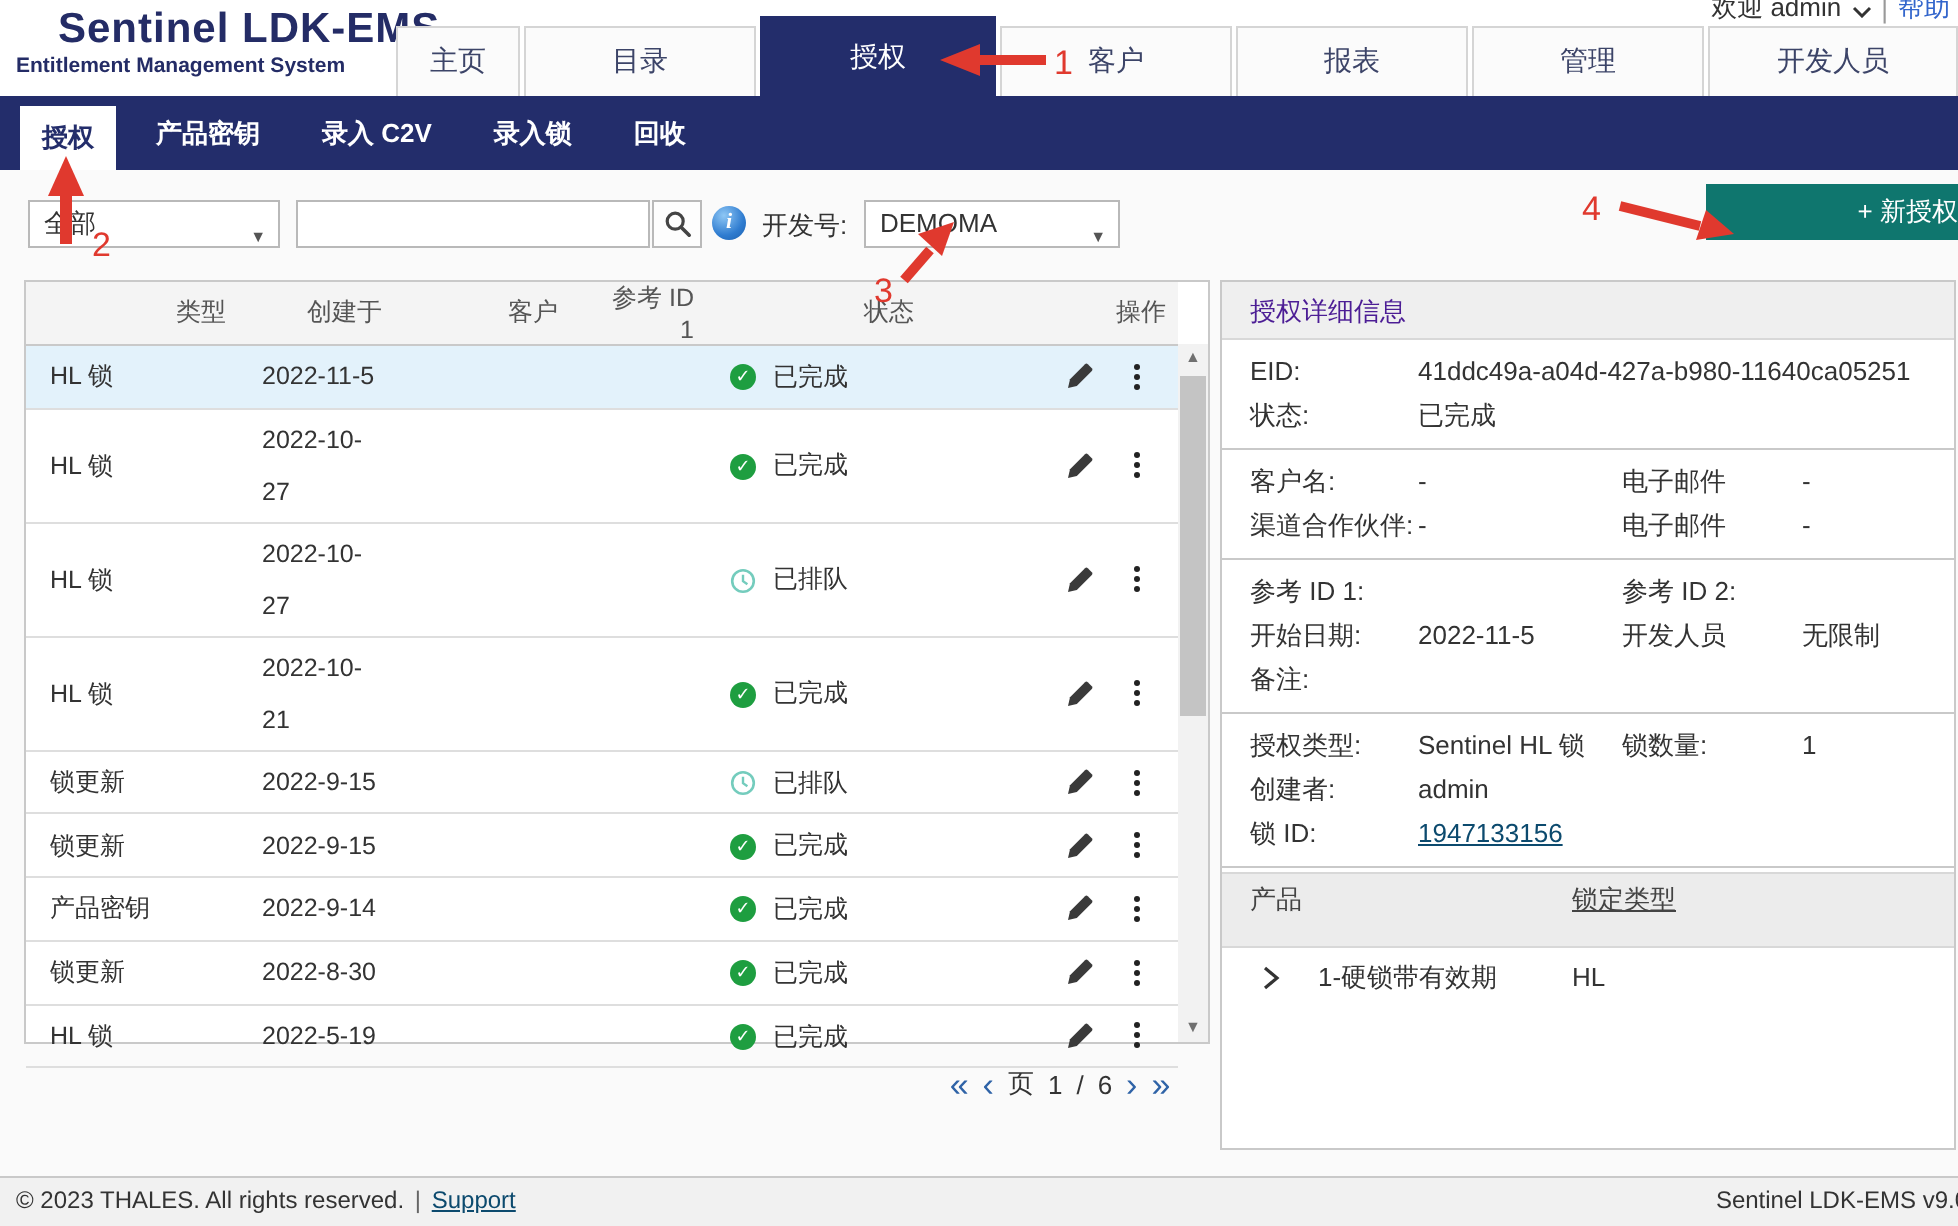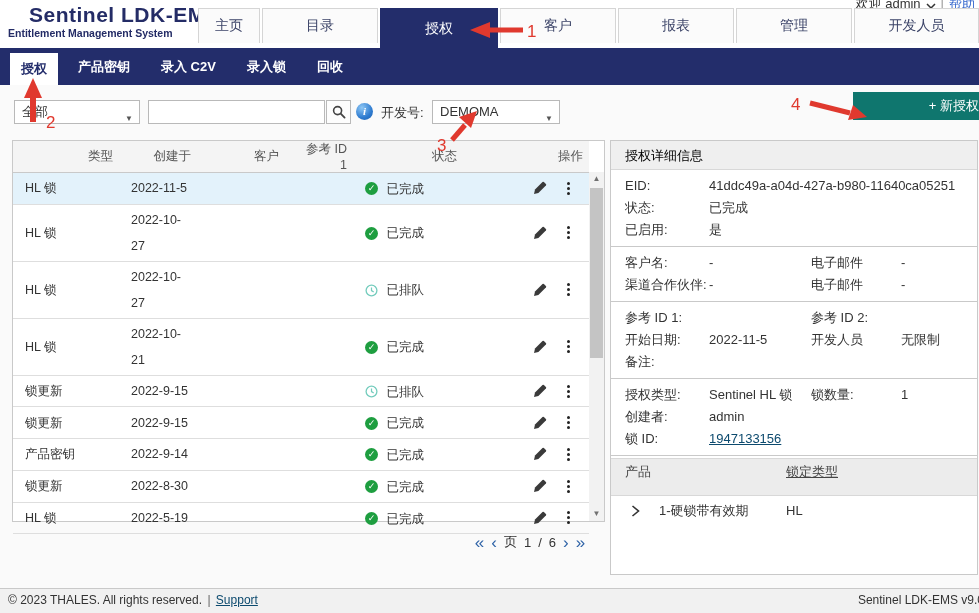--- a/index.html
+++ b/index.html
@@ -10,21 +10,21 @@
   
   .top-header { position:absolute; left:0; top:0; width:979px; height:48px; background:#fff; }
   .logo { position:absolute; left:8px; top:3px; color:#242c66; }
   .logo-title { font-size:21px; font-weight:bold; letter-spacing:.5px; line-height:24px;margin-left:21px; }
   .logo-sub { font-size:10.5px; font-weight:bold; line-height:12px; }
   .welcome-area { position:absolute; top:-7px; right:4px; font-size:13px; color:#333; display:flex; align-items:center; gap:5px; height:22px; }
   .help-link { color:#3366cc; }
   .welcome-sep { color:#999; }
   .chev-down { margin-top:3px; }
 
-  .tabs { position:absolute; left:198px; bottom:0; display:flex; align-items:flex-start; }
+  .tabs { position:absolute; left:198px; bottom:0; display:flex; align-items:flex-end; }
   .tab { height:35px; line-height:33px; text-align:center; font-size:14px; color:#3c4468;
     background:#fbfbfb; border:1px solid #d5d5d5; border-bottom:none; margin-right:2px; cursor:pointer; }
   .tab:nth-child(1){ width:62px; } .tab:nth-child(2){ width:116px; }
   .tab:nth-child(3){ width:118px; } .tab:nth-child(4){ width:116px; }
   .tab:nth-child(5){ width:116px; } .tab:nth-child(6){ width:116px; }
   .tab:nth-child(7){ width:125px; margin-right:0; }
   .tab.active { background:#232d6b; color:#fff; border:none; height:40px; line-height:40px; }
 
   
   .subnav { position:absolute; left:0; top:48px; width:979px; height:37px; background:#232d6b;
@@ -82,21 +82,21 @@
   .vscroll .thumb { position:absolute; left:1px; top:16px; width:13px; height:170px; background:#c4c4c4; cursor:pointer; }
 
   
   .pager { position:absolute; left:440px; top:448px; width:180px; display:flex; align-items:center;
     justify-content:center; gap:7px; font-size:13px; color:#333; }
   .pg-btn { color:#2f63a7; font-size:17px; cursor:pointer; line-height:17px; }
 
   
   .panel { position:absolute; left:610px; top:55px; width:368px; height:435px; background:#fff;
     border:1px solid #c9c9c9; font-size:13px; color:#333; }
-  .panel-title { height:29px; line-height:29px; background:#efefef; color:#000000; padding-left:14px;
+  .panel-title { height:29px; line-height:29px; background:#efefef; color:#4c1d95; padding-left:14px;
     border-bottom:1px solid #d8d8d8; }
   .sec { padding:5px 0 5px 0; border-bottom:1px solid #c9c9c9; }
   .sec:last-of-type { border-bottom:none; }
   .frow { position:relative; height:22px; line-height:22px; }
   .lb1 { position:absolute; left:14px; } .vl1 { position:absolute; left:98px; }
   .lb2 { position:absolute; left:200px; } .vl2 { position:absolute; left:290px; }
   .link { color:#0c4a6e; cursor:pointer;text-decoration:underline; }
   .ptable-head { height:38px; line-height:26px; background:#ececec; color:#444;
     border-top:1px solid #d8d8d8; border-bottom:1px solid #d8d8d8; position:relative; margin-top:2px; }
   .ptable-head .pc1 { position:absolute; left:14px; }
@@ -455,24 +455,20 @@
 
     <div class="sec">
       <div class="frow">
           <span class="lb1">EID:</span>
           <span class="vl1">41ddc49a-a04d-427a-b980-11640ca05251</span>
         </div>
       <div class="frow">
           <span class="lb1">状态:</span>
           <span class="vl1">已完成</span>
         </div>
-      <div class="frow">
-          <span class="lb1">已启用:</span>
-          <span class="vl1">是</span>
-        </div>
     </div>
 
     <div class="sec">
       <div class="frow">
         <span class="lb1">客户名:</span>
           <span class="vl1">-</span>
         <span class="lb2">电子邮件</span>
           <span class="vl2">-</span>
       </div>
       <div class="frow">

